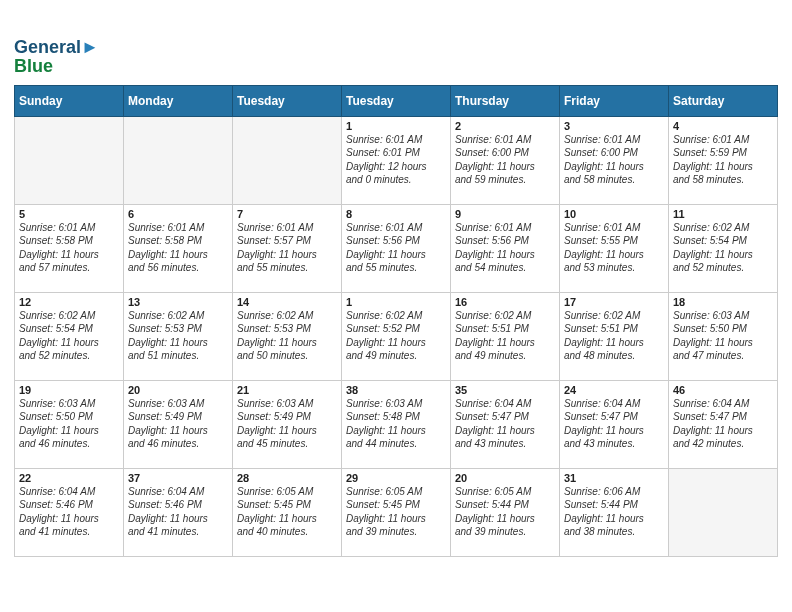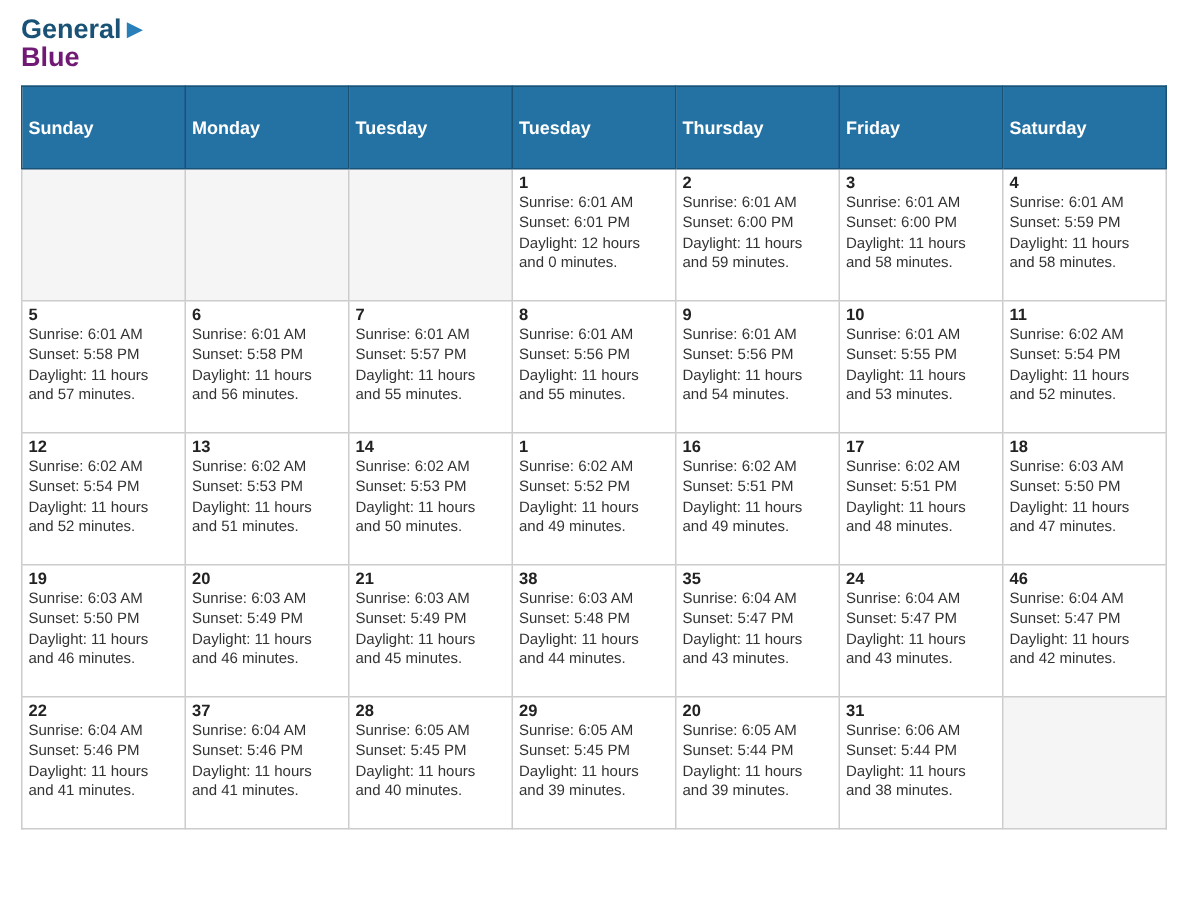--- a/index.html
+++ b/index.html
@@ -48,21 +48,21 @@
     }
     .calendar {
       width: 100%;
       border-collapse: collapse;
       table-layout: fixed;
     }
     .calendar th {
       background: #2471a3;
       color: #fff;
       font-size: 12px;
-      padding: 20px 4px;
+      padding: 8px 4px;
       text-align: left;
       border: 1px solid #1a5276;
     }
     .calendar td {
       border: 1px solid #ccc;
       vertical-align: top;
       padding: 3px 4px;
       height: 88px;
       font-size: 10.5px;
       color: #222;
@@ -74,33 +74,34 @@
     .day-num {
       font-weight: bold;
       font-size: 11px;
       display: block;
       margin-bottom: 1px;
     }
     .cell-text {
       font-size: 10px;
       line-height: 1.35;
       color: #333;
+      font-style: italic;
     }
   </style>
 </head>
 <body>
 
 <div class="page">
   <div class="header">
     <div class="logo">
       <div>
-        <div style="display:flex;align-items:center;">
+        <div style="display:flex;align-items:center;margin-top:28px;">
           <span class="logo-text">General<span style="color:#2980b9;">►</span></span>
         </div>
-        <div style="font-size:18px;font-weight:bold;color:#701a75;margin-top:-2px;">Blue</div>
+        <div style="font-size:18px;font-weight:bold;color:#15803d;margin-top:-2px;">Blue</div>
       </div>
     </div>
     <div class="title-block">
       <div class="month-title"></div>
       <div class="location"></div>
     </div>
   </div>
 
   <table class="calendar">
     <thead>

